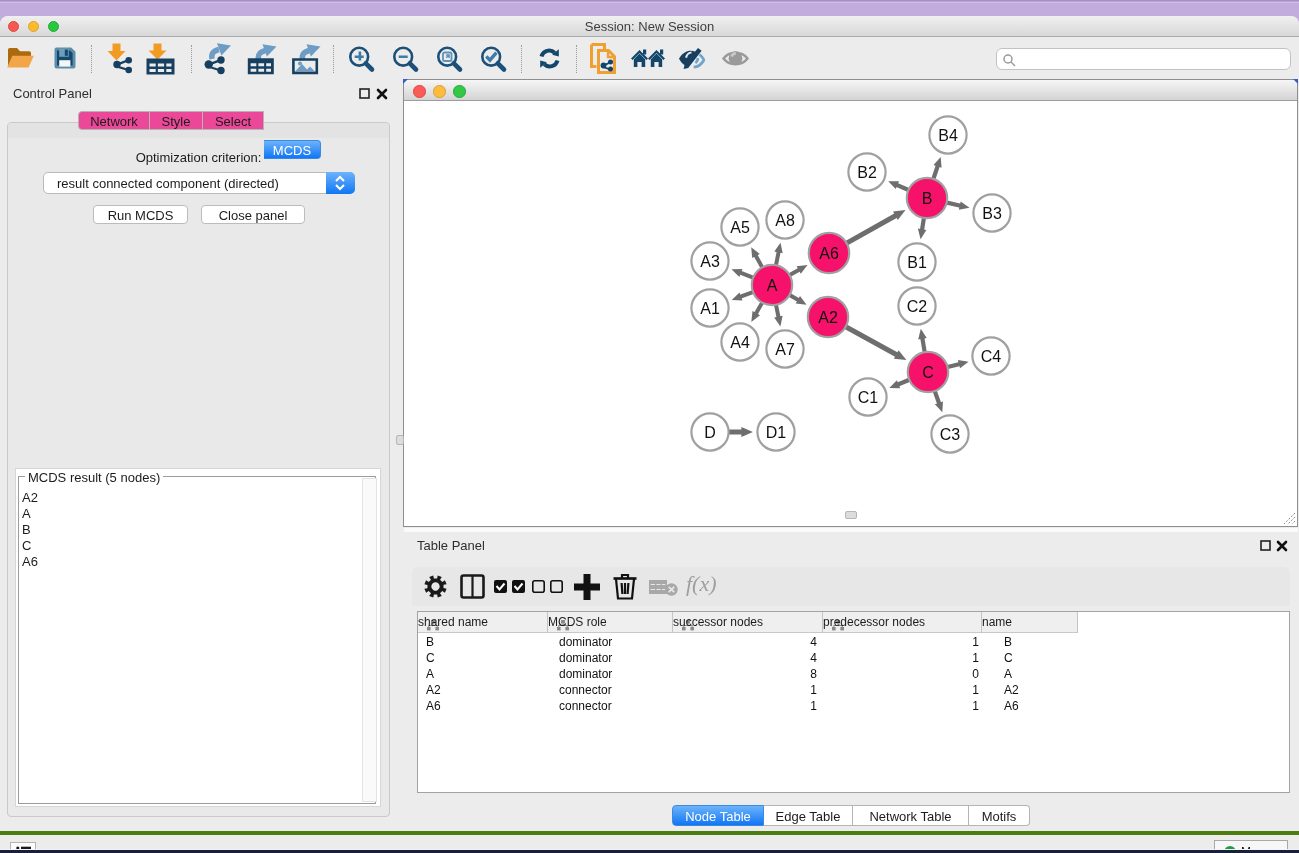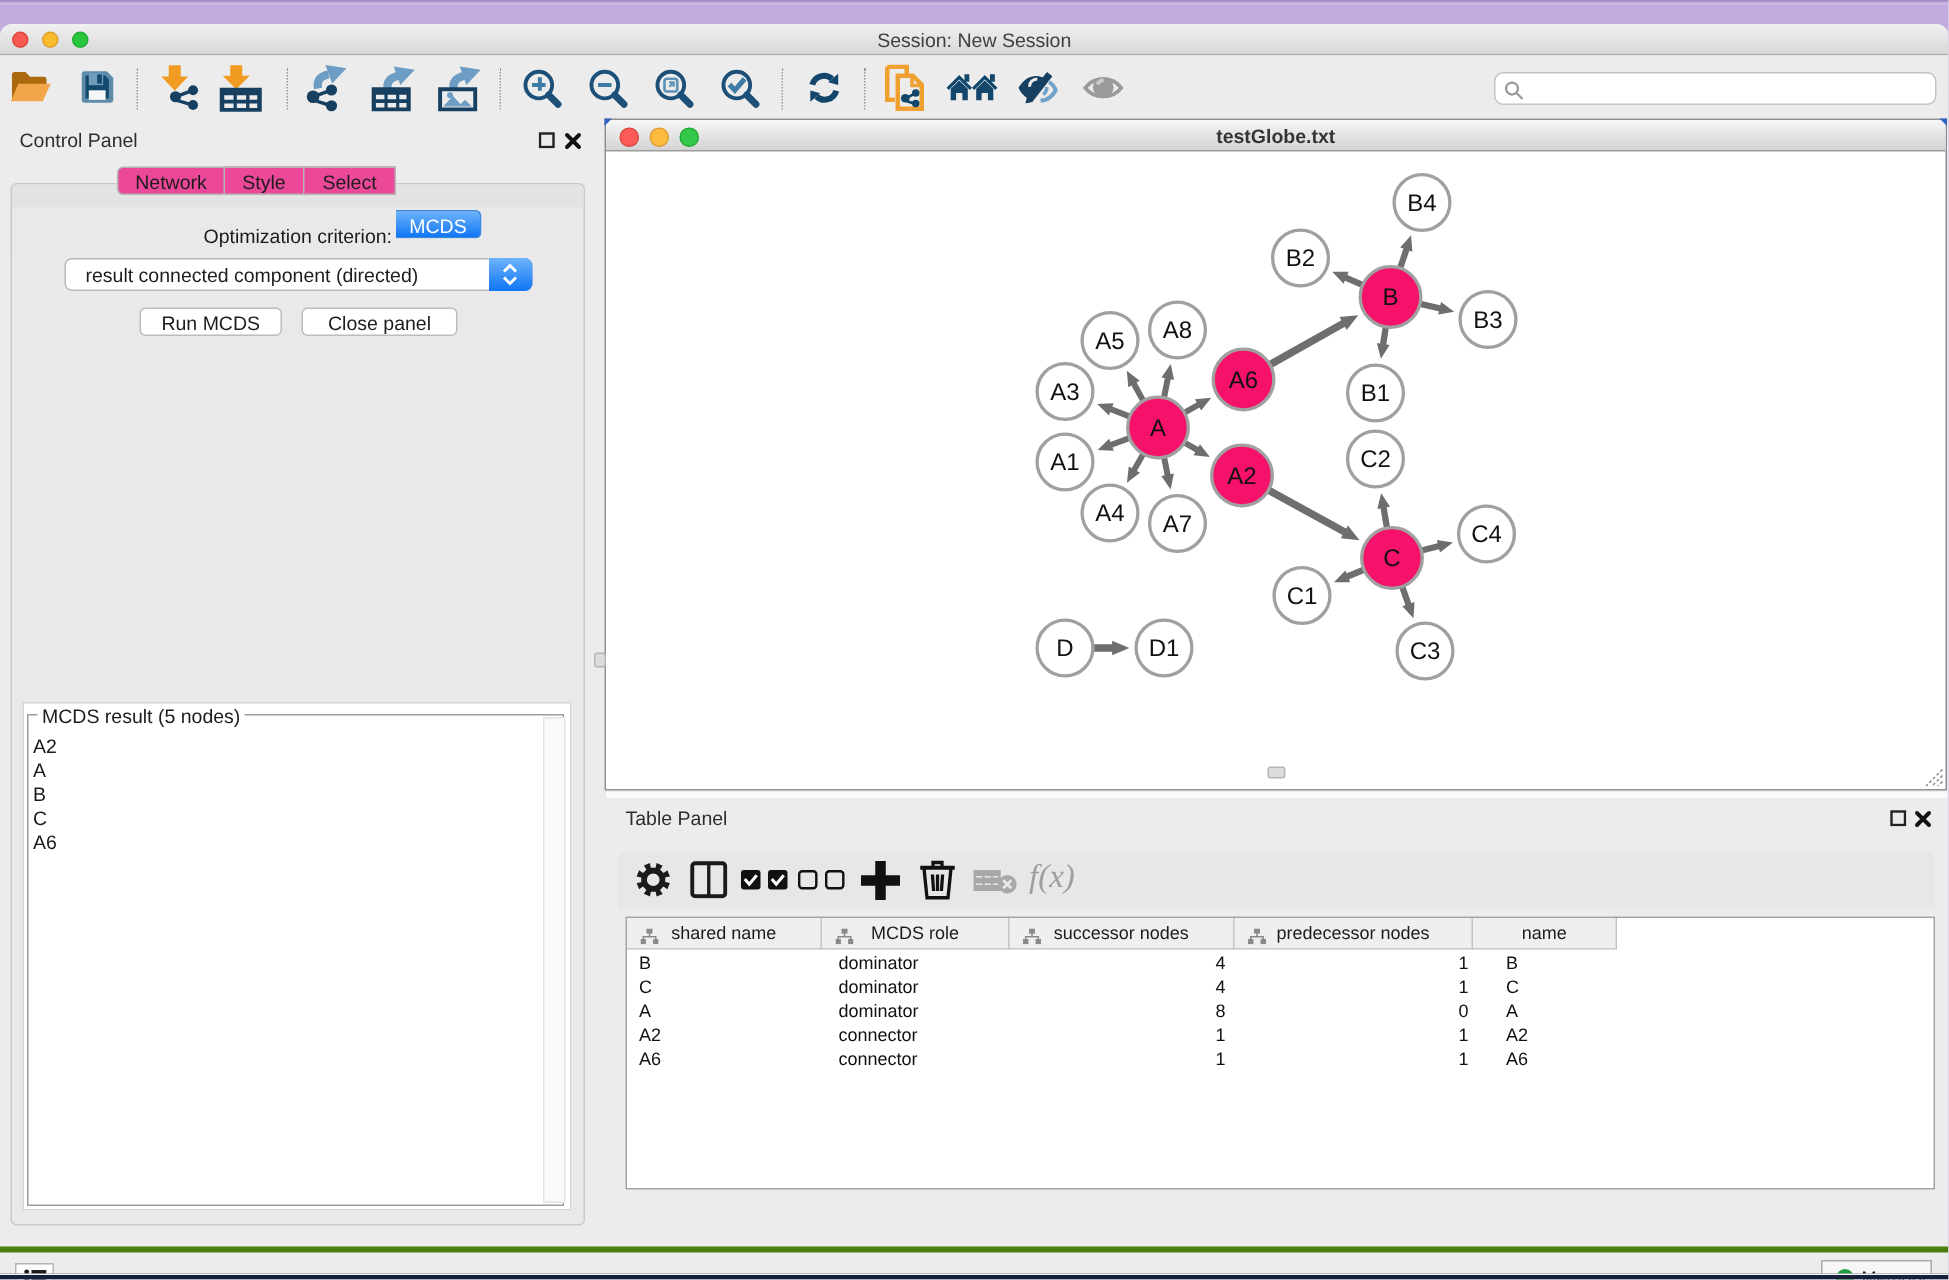--- a/index.html
+++ b/index.html
@@ -44,21 +44,21 @@
 .combobtn { position:absolute; right:-1px; top:-1px; width:29px; height:22px; background:linear-gradient(#6db3fa,#1076f5); border-radius:0 5px 5px 0; }
 .pbtn { position:absolute; top:128px; height:19px; line-height:19px; text-align:center; font-size:13px; color:#1c1c1c; background:#fff; border:1px solid #bcbcbc; border-radius:4px; }
 .mcdsbox { position:absolute; left:15px; top:391px; width:366px; height:339px; background:#fff; border:1px solid #d6d6d6; }
 .fsborder { position:absolute; left:2px; top:7px; width:358px; height:328px; border:1px solid #9c9c9c; }
 .vsb { position:absolute; right:3px; top:9px; width:15px; height:324px; background:#fafafa; border:1px solid #e3e3e3; }
 
 .ttoolbar { position:absolute; left:9px; top:35px; width:878px; height:39px; background:#e7e7e7; border-radius:6px 6px 0 0; }
 .ttable { position:absolute; left:14px; top:79px; width:873px; height:182px; background:#fff; border:1px solid #a2a2a2; }
 .thead { position:absolute; left:0; top:0; width:659px; height:21px; background:#efefef; border-bottom:1px solid #c9c9c9; }
 .thcell { position:absolute; top:0; height:21px; border-right:1px solid #c4c4c4; }
-.thtext { position:absolute; left:0; right:0; top:3px; text-align:center; font-size:12px; color:#1c1c1c; }
+.thtext { position:absolute; left:0; right:0; top:3px; font-size:12px; color:#1c1c1c; }
 .sitemap { position:absolute; left:9px; top:5px; width:12px; height:11px; }
 .trows { position:absolute; left:0; top:22px; width:873px; font-size:12px; color:#111; }
 .trow { position:relative; height:16px; }
 .trow span { position:absolute; top:1px; }
 .btabs { position:absolute; left:269px; top:273px; height:21px; display:flex; }
 .btab { height:21px; line-height:21px; box-sizing:border-box; text-align:center; font-size:13px; color:#1c1c1c; background:#fff; border:1px solid #b4b4b4; border-left:none; }
 .btab.first { border-left:1px solid #b4b4b4; border-radius:4px 0 0 4px; }
 .btab.last { border-radius:0 4px 4px 0; }
 .btab.bsel { background:linear-gradient(#6db3fa,#1076f5); color:#fff; border-color:#3a8ae0; }
 </style>
@@ -228,21 +228,20 @@
       <div style="position:absolute;left:9px;top:1px;background:#fff;padding:0 3px;font-size:13px;color:#1c1c1c">MCDS result (5 nodes)</div>
       <div style="position:absolute;left:6px;top:21px;font-size:13px;color:#1c1c1c;line-height:16px">A2<br>A<br>B<br>C<br>A6</div>
       <div class="vsb"></div>
     </div>
   </div>
   <div class="netwin" id="netwin">
     <div class="iwtitle">
       <div class="itl r"></div>
         <div class="itl y"></div>
         <div class="itl g"></div>
-      <div class="iwtext">testGlobe.txt</div>
     </div>
 <svg class="graph" width="893" height="425" viewBox="0 0 893 425" style="position:absolute;left:0;top:21px">
         <line x1="350.9" y1="190.3" x2="335.2" y2="196.2" stroke="#6e6e6e" stroke-width="4"></line>
         <path d="M327.7 199.0 L335.5 191.5 L338.5 199.5 z" fill="#6e6e6e"></path>
         <line x1="351.0" y1="177.4" x2="335.0" y2="171.2" stroke="#6e6e6e" stroke-width="4"></line>
         <path d="M327.5 168.3 L338.4 167.9 L335.3 176.0 z" fill="#6e6e6e"></path>
         <line x1="359.1" y1="199.9" x2="351.2" y2="213.9" stroke="#6e6e6e" stroke-width="4"></line>
         <path d="M347.3 220.9 L348.5 210.0 L356.0 214.2 z" fill="#6e6e6e"></path>
         <line x1="359.2" y1="168.1" x2="351.0" y2="153.2" stroke="#6e6e6e" stroke-width="4"></line>
         <path d="M347.2 146.2 L355.8 152.9 L348.2 157.1 z" fill="#6e6e6e"></path>
@@ -467,20 +466,26 @@
           </div>
           <div class="trow">
             <span style="left:8px">A6</span>
             <span style="left:141px">connector</span>
             <span style="left:327px;width:72px;text-align:right">1</span>
             <span style="left:489px;width:72px;text-align:right">1</span>
             <span style="left:586px">A6</span>
           </div>
         </div>
     </div>
+    <div class="btabs">
+      <div class="btab bsel first" style="width:92px">Node Table</div>
+        <div class="btab" style="width:89px">Edge Table</div>
+        <div class="btab" style="width:116px">Network Table</div>
+        <div class="btab last" style="width:61px">Motifs</div>
+    </div>
   </div>
   <div class="statusbar" id="statusbar">
     <div style="position:absolute;left:10px;top:7px;width:26px;height:19px;background:#fdfdfd;border:1px solid #b4b4b4">
       <svg style="position:absolute;left:5px;top:3px" width="15" height="13" viewBox="0 0 15 13">
           <g fill="#1a1a1a">
             <circle cx="1.8" cy="2" r="1.6"></circle>
             <circle cx="1.8" cy="6.5" r="1.6"></circle>
             <circle cx="1.8" cy="11" r="1.6"></circle>
             <rect x="5" y="0.7" width="10" height="2.6"></rect>
             <rect x="5" y="5.2" width="10" height="2.6"></rect>

